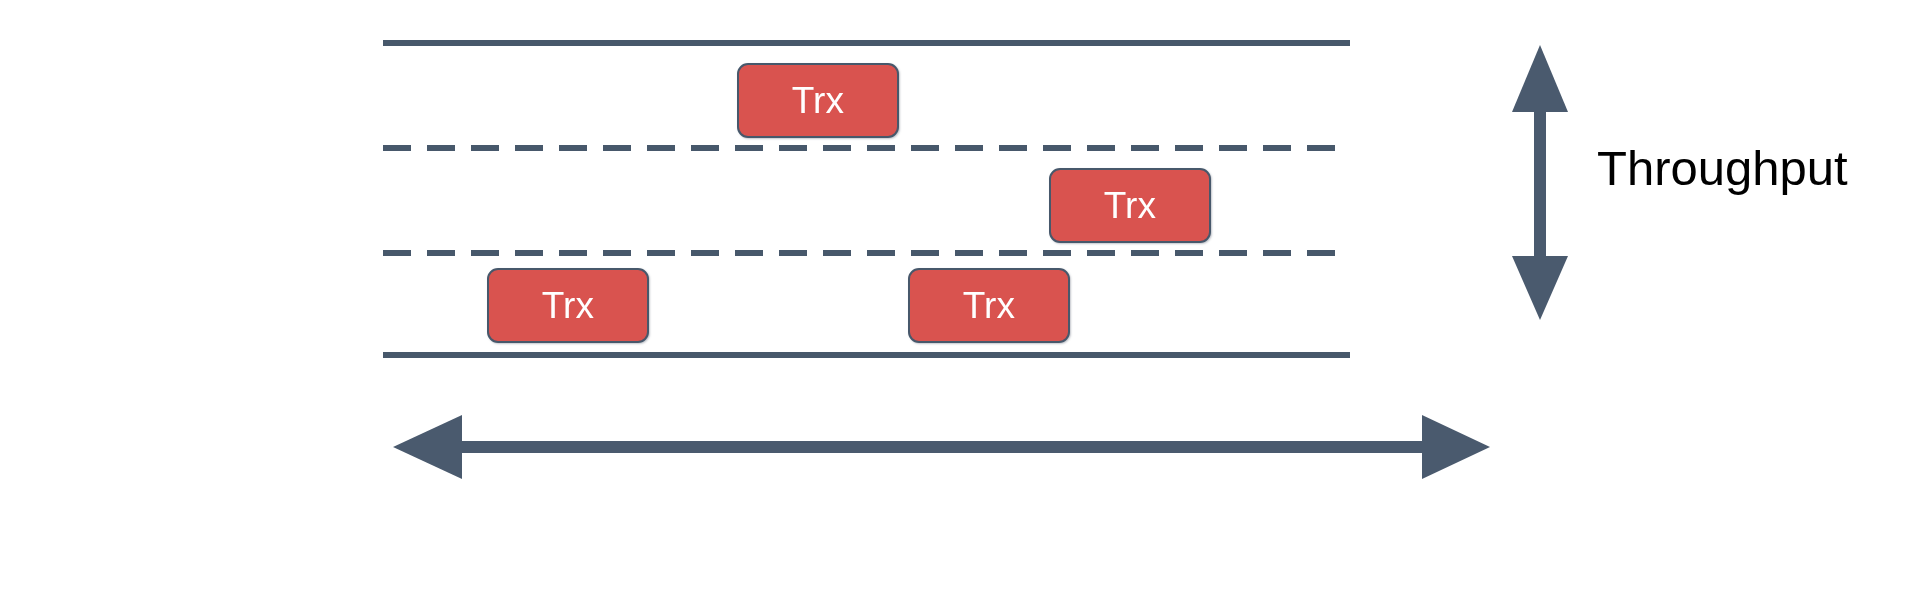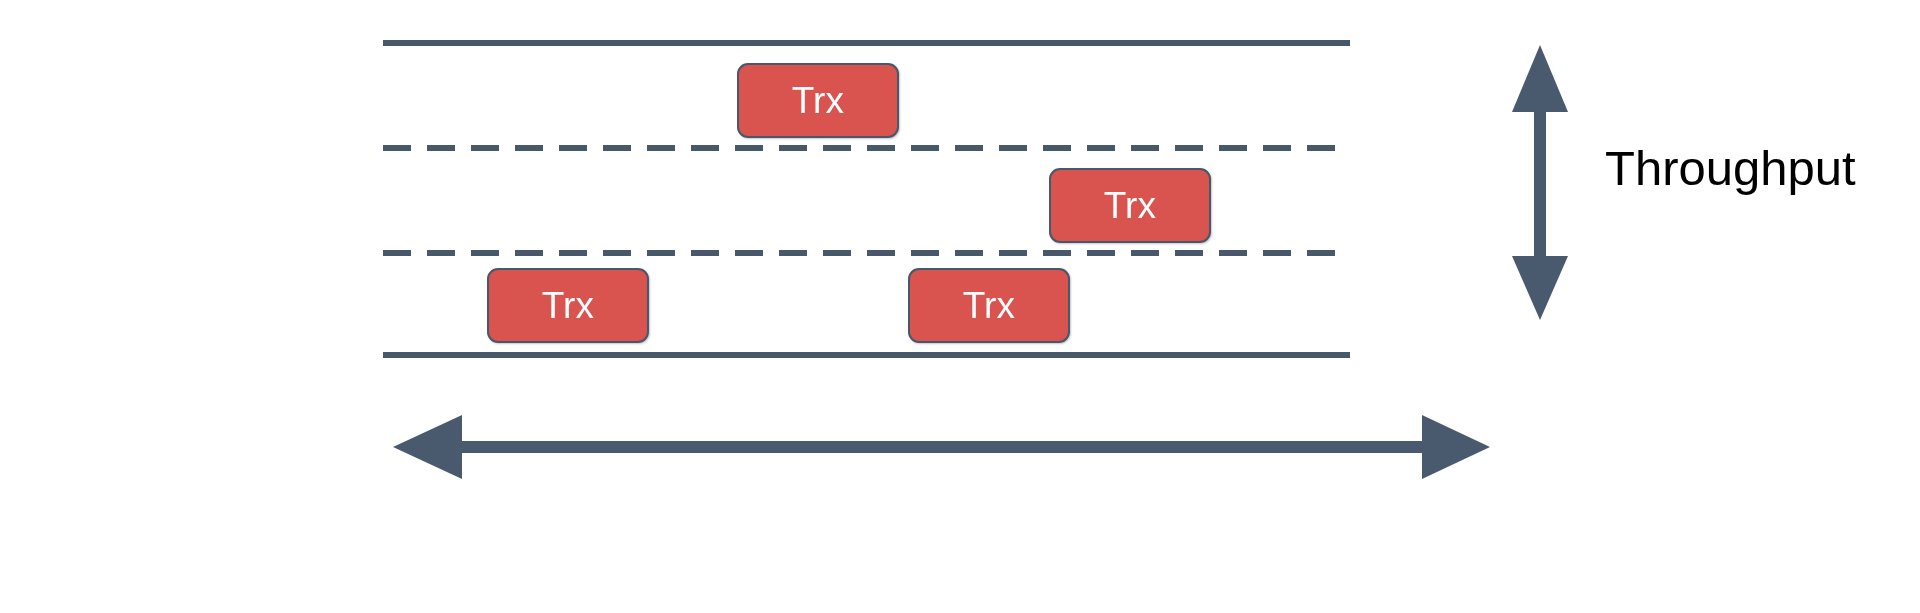--- a/index.html
+++ b/index.html
@@ -57,21 +57,20 @@
     position: absolute;
     color: #000000;
     font-family: "Liberation Sans", sans-serif;
     white-space: nowrap;
   }
   #throughput-label {
     left: 1597px;
     top: 144px;
     font-size: 49px;
     line-height: 1;
-    margin-left: 8px;
   }
   #time-label {
     left: 745px;
     top: 512px;
     font-size: 49px;
     line-height: 1;
   }
 </style>
 </head>
 <body>

